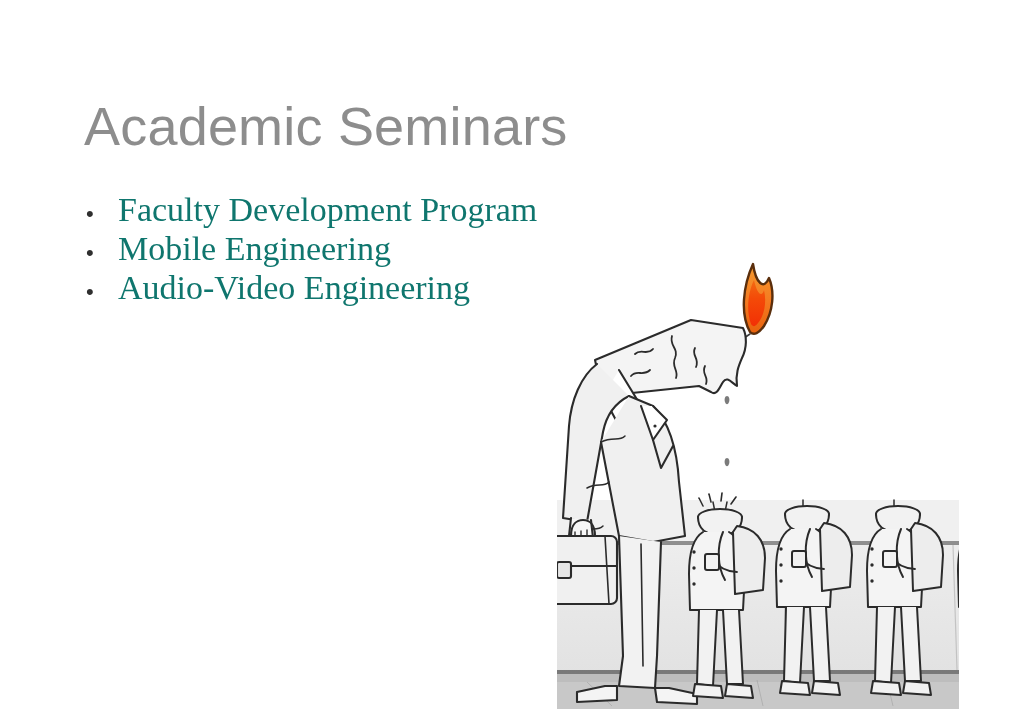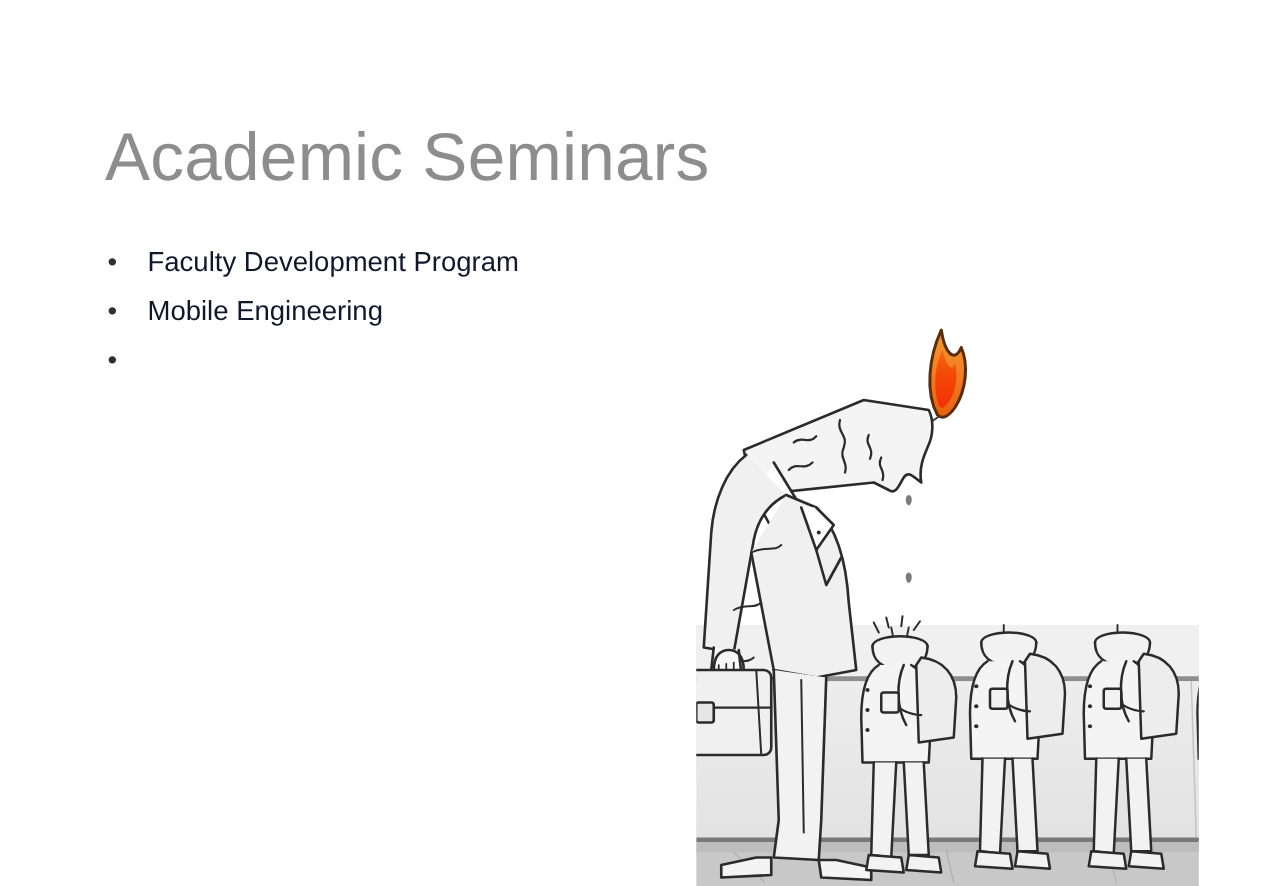--- a/index.html
+++ b/index.html
@@ -54,25 +54,26 @@
     width: 38px;
     flex: 0 0 38px;
     color: #2f2f2f;
     font-size: 22px;
     line-height: 39px;
     text-align: left;
     padding-left: 6px;
     box-sizing: border-box;
   }
   .bullet-text {
-    font-size: 22px;
+    font-size: 34px;
     line-height: 39px;
     font-weight: 300;
-    color: #0f172a;
+    color: #0f766e;
     white-space: nowrap;
+    font-family: Liberation Serif, serif;
   }
 
   
   #illustration {
     position: absolute;
     left: 557px;
     top: 236px;
     width: 467px;
     height: 473px;
   }
@@ -96,20 +97,21 @@
       <span class="bullet-text">Faculty Development Program</span>
     </div>
 
     <div class="bullet-row">
       <span class="bullet-mark">•</span>
       <span class="bullet-text">Mobile Engineering</span>
     </div>
 
     <div class="bullet-row">
       <span class="bullet-mark">•</span>
+      <span class="bullet-text">Audio-Video Engineering</span>
     </div>
 
   </div>
 
   <div id="illustration">
     <svg viewBox="0 0 467 473" xmlns="http://www.w3.org/2000/svg">
       <defs>
         <clipPath id="photoClip">
           <rect x="0" y="264" width="467" height="209"></rect>
         </clipPath>

